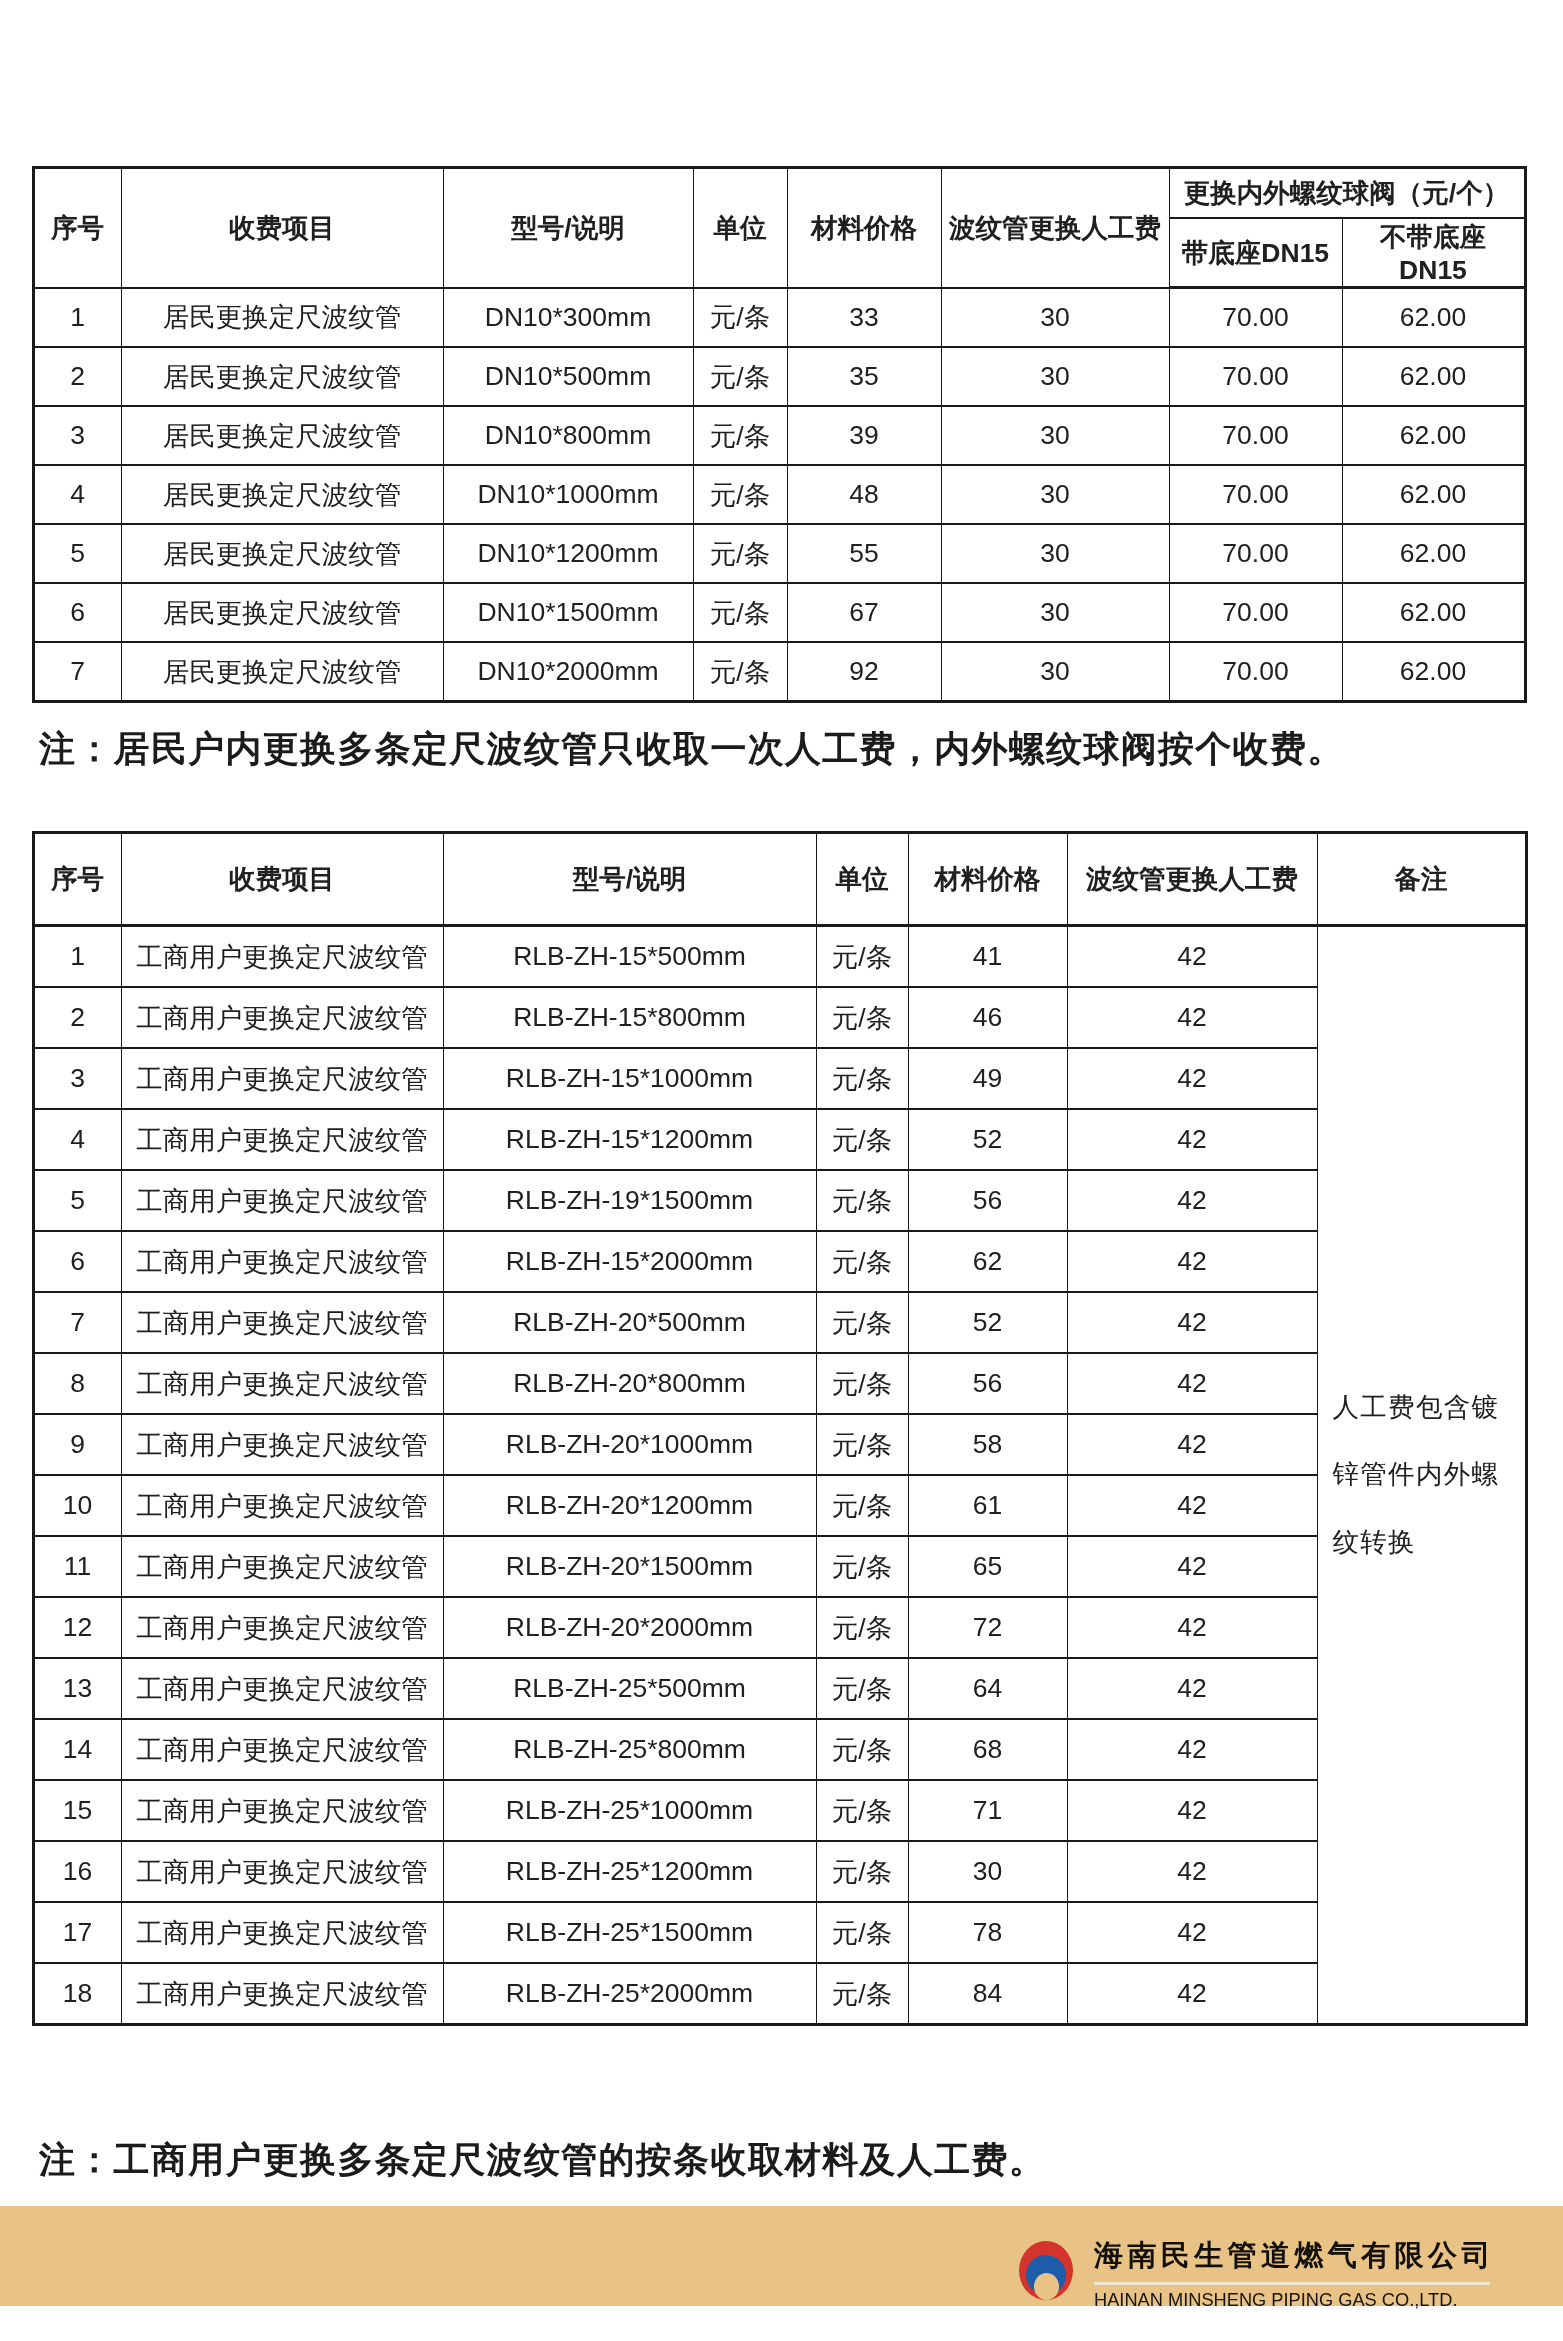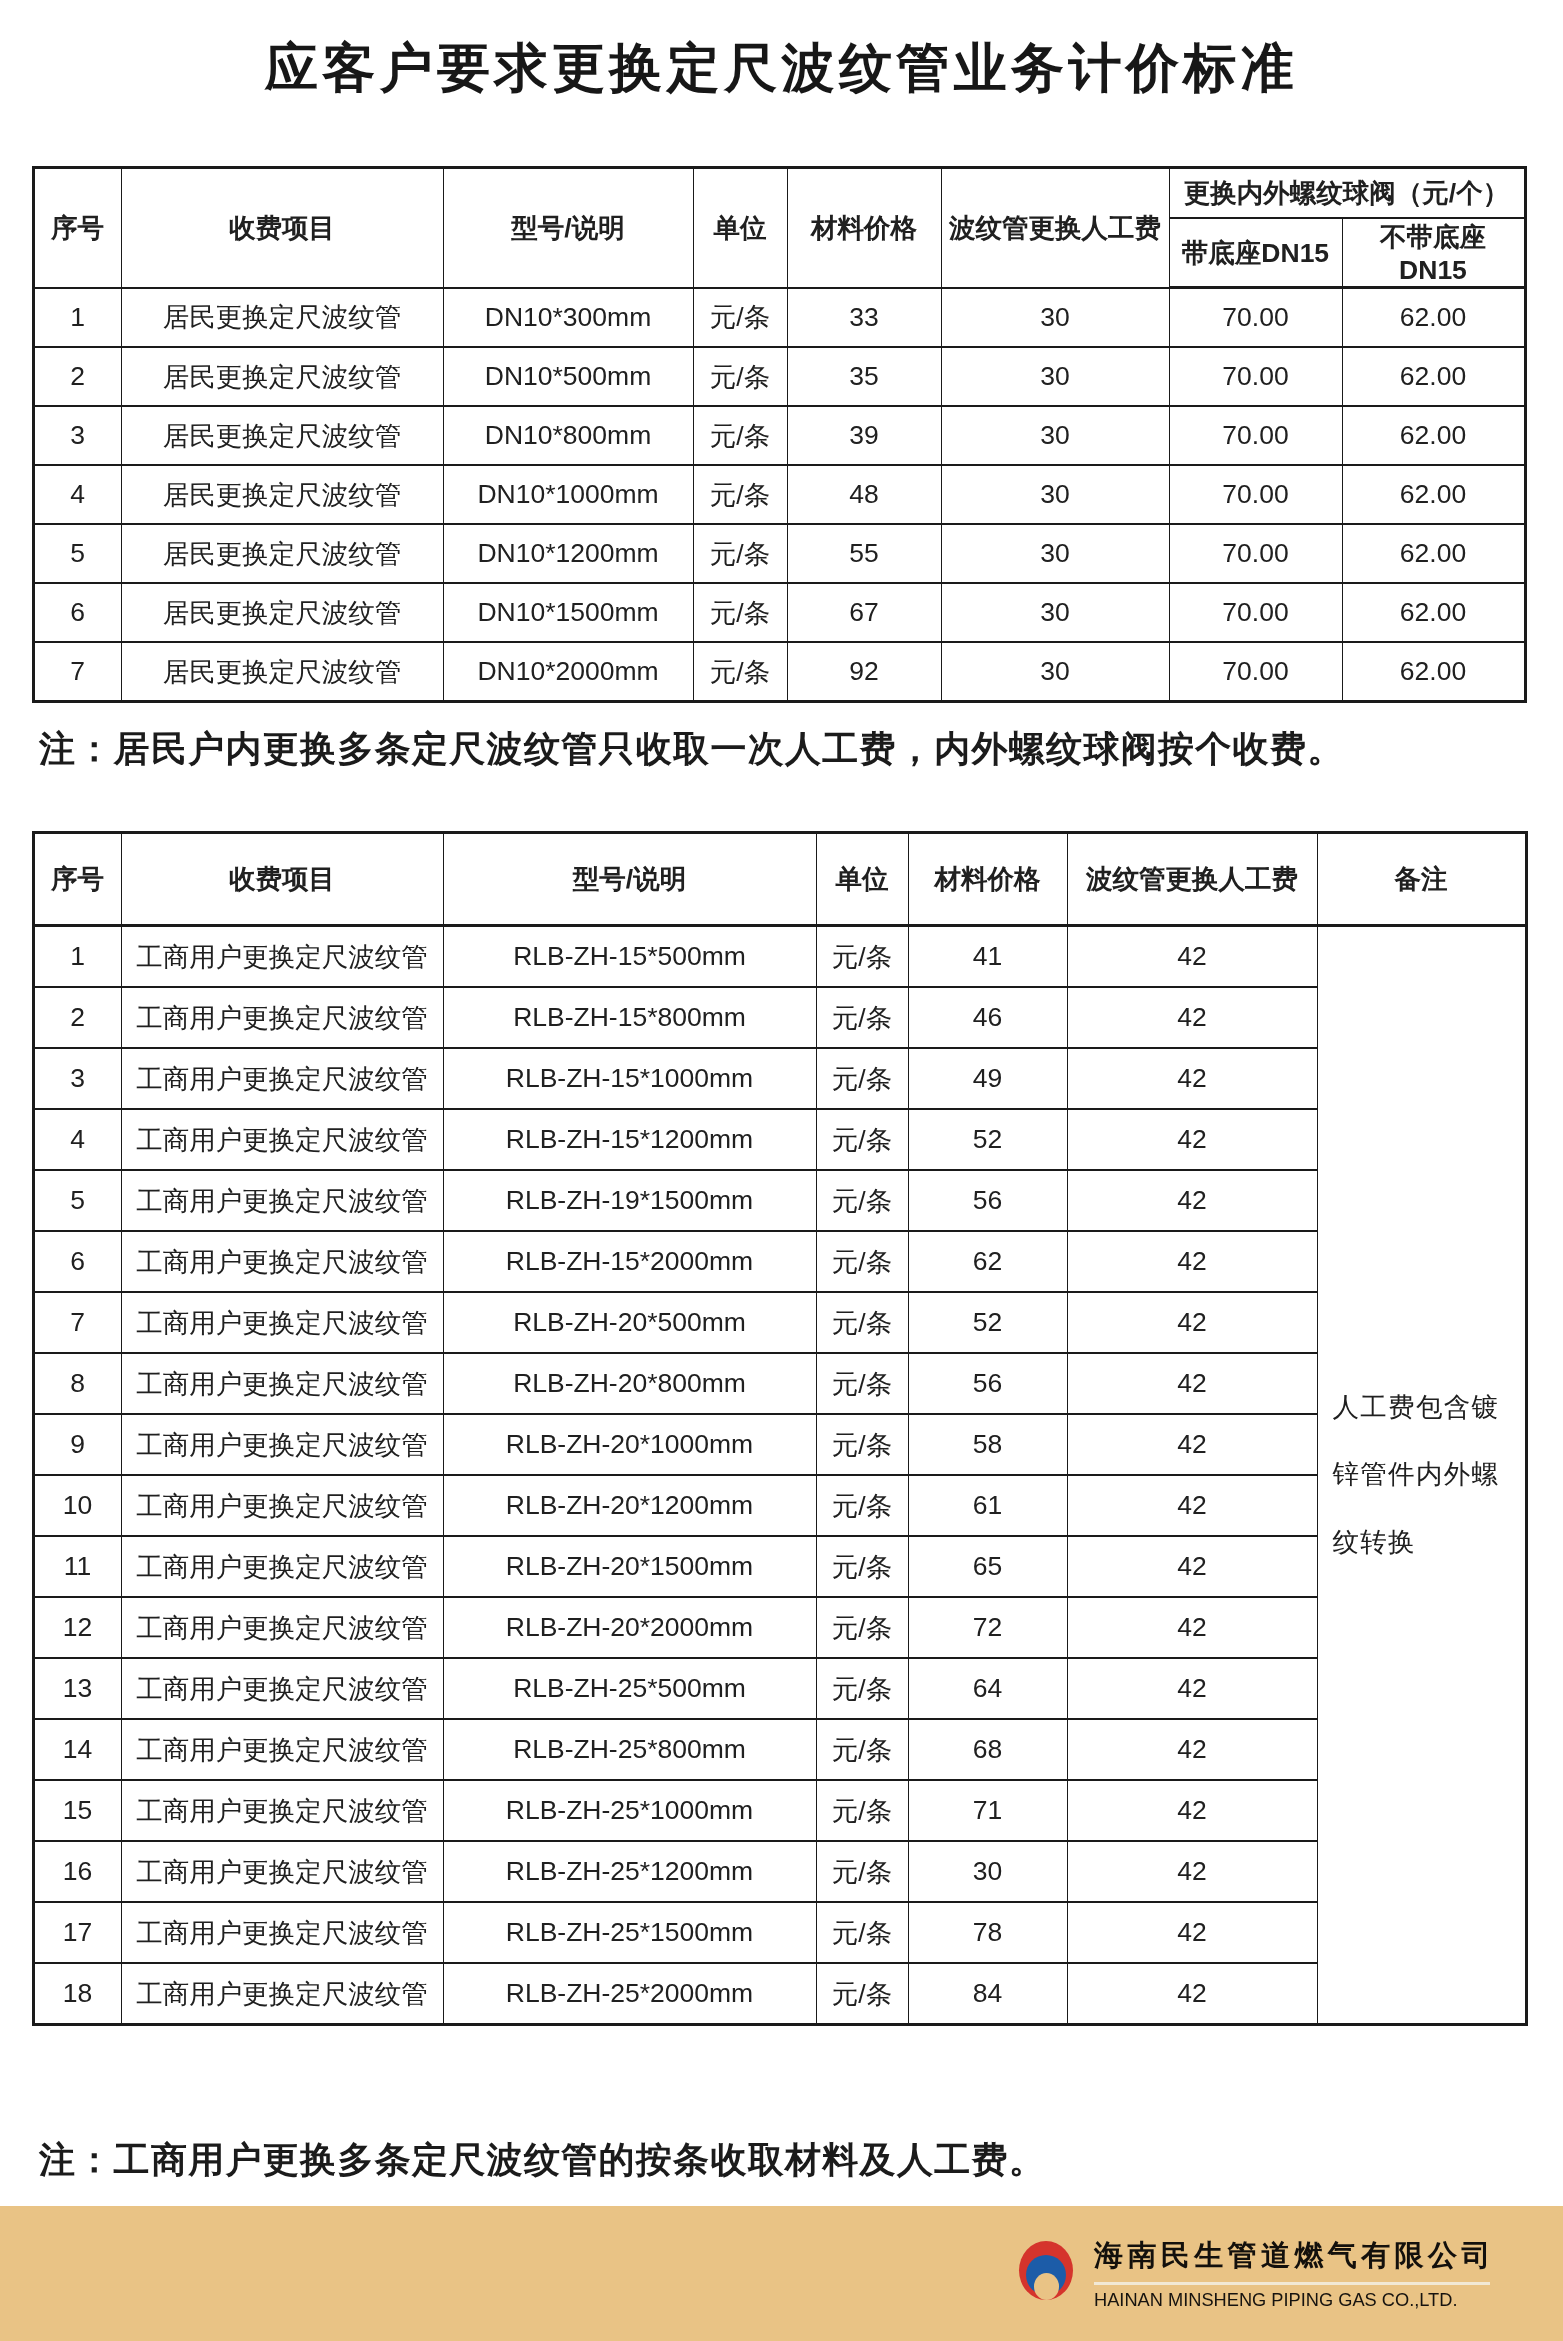--- a/index.html
+++ b/index.html
@@ -37,21 +37,21 @@
     display:inline-block; width:177px; text-align:left;
     font-size:26.5px; line-height:2.55; letter-spacing:1.3px;
   }
   .note {
     position:absolute; left:39px; margin:0;
     font-size:36px; font-weight:700; letter-spacing:1.3px; color:#1b1b1b;
   }
   .note1 { top:725px; }
   .note2 { top:2088px;margin-top:48px; }
   .footer {
-    position:absolute; left:0; top:2206px; width:1563px; height:136px;
+    position:absolute; left:0; top:2206px; width:1563px; height:100px;
     background:#E9C385;
   }
   .logo { position:absolute; left:1019px; top:35px; width:54px; height:59px; }
   .logo .c { position:absolute; border-radius:50%; display:block; }
   .logo .red  { left:0;    top:0;    width:54px; height:59px; background:#D5342C; }
   .logo .blue { left:7px; top:14px; width:40px; height:40px; background:#1C5CA8; }
   .logo .tan  { left:15px; top:32px; width:25px; height:26.5px; background:#E9C385; }
   .company { position:absolute; left:1094px; top:30px; width:403px; }
   .company .cn {
     font-family:"Liberation Serif","DejaVu Serif",serif;
@@ -63,21 +63,20 @@
     margin-top:4.4px; font-size:19px; font-weight:500; color:#16130f;
     letter-spacing:0px; white-space:nowrap;
     transform:scaleX(0.96); transform-origin:left center;
   }
 </style>
 </head>
 <body>
 
 <div class="page">
 
-  <h1 class="title">应客户要求更换定尺波纹管业务计价标准</h1>
 
   <table class="t t1">
     <colgroup>
       <col style="width:88px">
         <col style="width:322px">
         <col style="width:250px">
       <col style="width:94px">
         <col style="width:154px">
         <col style="width:228px">
       <col style="width:173px">

